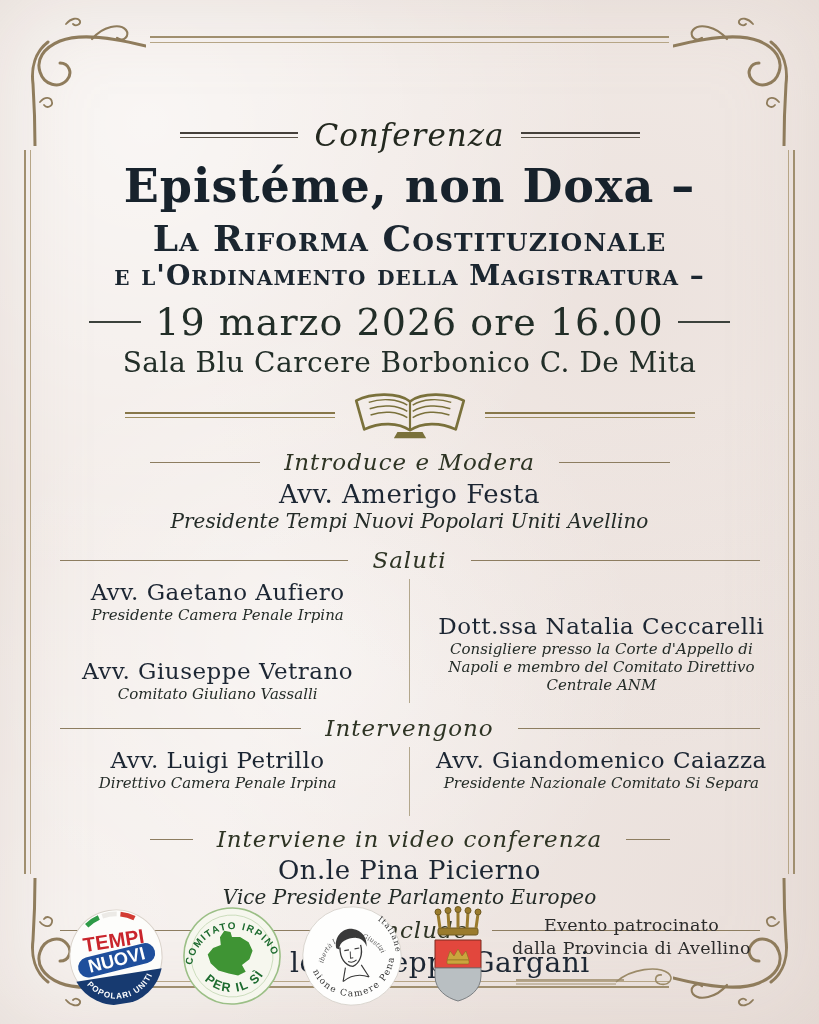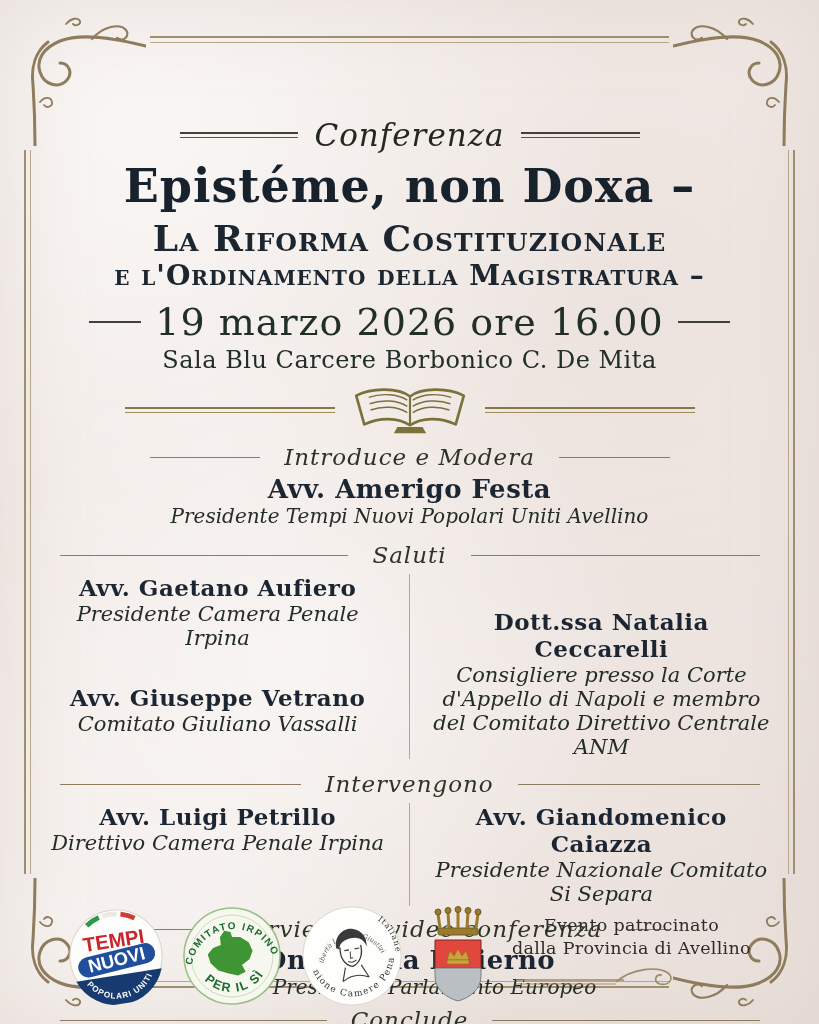--- a/index.html
+++ b/index.html
@@ -33,38 +33,38 @@
   .content{ position:absolute; inset:0; padding-top:117px; text-align:center; }
   .kicker-row{ display:flex; align-items:center; gap:16px; width:460px; margin:0 auto; }
   .dbl-rule{ flex:1; height:6px; border-top:2px solid #45403a; border-bottom:1px solid #5a5348; }
   .kicker{ font-size:31px; font-style:italic; color:#23281f; letter-spacing:1px; white-space:nowrap; }
   .title{ margin-top:6px; font-size:46px; font-weight:bold; color:#17222c; letter-spacing:1px; }
   .subtitle1{ margin-top:4px; font-size:36px; font-variant:small-caps; font-weight:600; color:#1b2630; letter-spacing:1px; }
   .subtitle2{ font-size:28px; font-variant:small-caps; font-weight:600; color:#1b2630; letter-spacing:1px; }
   .date-row{ display:flex; align-items:center; justify-content:center; gap:14px; margin-top:8px; }
   .date-dash{ width:52px; border-top:2px solid #3c423c; }
   .datetime{ font-size:38px; color:#222e28; font-weight:500; letter-spacing:1px; }
-  .venue{ font-size:24px; color:#222e28; margin-top:2px; letter-spacing:.5px; }
+  .venue{ font-size:28px; color:#222e28; margin-top:2px; letter-spacing:.5px; }
 
   .book-row{ display:flex; align-items:center; justify-content:center; gap:12px; margin-top:10px; }
   .book-row .dbl-rule-gold{ width:148px; height:6px; border-top:2px solid #877749; border-bottom:1px solid #9c8c5e; }
   .book-row .dbl-rule-gold.long{ width:210px; }
 
   .sect{ display:flex; align-items:center; gap:24px; margin:0 auto; }
   .sect .rule{ flex:1; border-top:1.5px solid #8d7d60; }
   .sect-heading{ font-size:23px; font-style:italic; color:#2e3424; letter-spacing:1px; white-space:nowrap; }
   .w-mid{ width:520px; } .w-wide{ width:700px; }
 
-  .person-name{ font-size:26px; font-weight:bold; color:#1c2633; letter-spacing:.5px; }
+  .person-name{ font-size:26px; font-weight:normal; color:#1c2633; letter-spacing:.5px; }
   .person-role{ font-size:20px; font-style:italic; color:#242c28; }
 
   .cols{ width:730px; margin:6px auto 0; display:grid; grid-template-columns:1fr 1.5px 1fr; column-gap:18px; align-items:start; }
   .col-divider{ background:#b3a78c; align-self:stretch; }
   .cols .person-name{ font-size:23px; }
-  .cols .person-role{ font-size:21px; margin-top:1px; }
+  .cols .person-role{ font-size:15px; margin-top:1px; }
   .cell{ margin-bottom:24px; }
   .cell:last-child{ margin-bottom:0; }
 
   
   .footer{ position:absolute; left:0; right:0; bottom:14px; height:108px; display:flex; align-items:center; justify-content:center; gap:18px; }
   .logo{ flex:0 0 auto; }
   .patronage{ text-align:center; font-size:17.5px; color:#2c2c2c; line-height:1.3; letter-spacing:.3px; }
   .rot-a{ transform:rotate(-9deg); } .rot-b{ transform:rotate(-6deg); } .rot-c{ transform:rotate(-10deg); }
 </style>
 </head>

